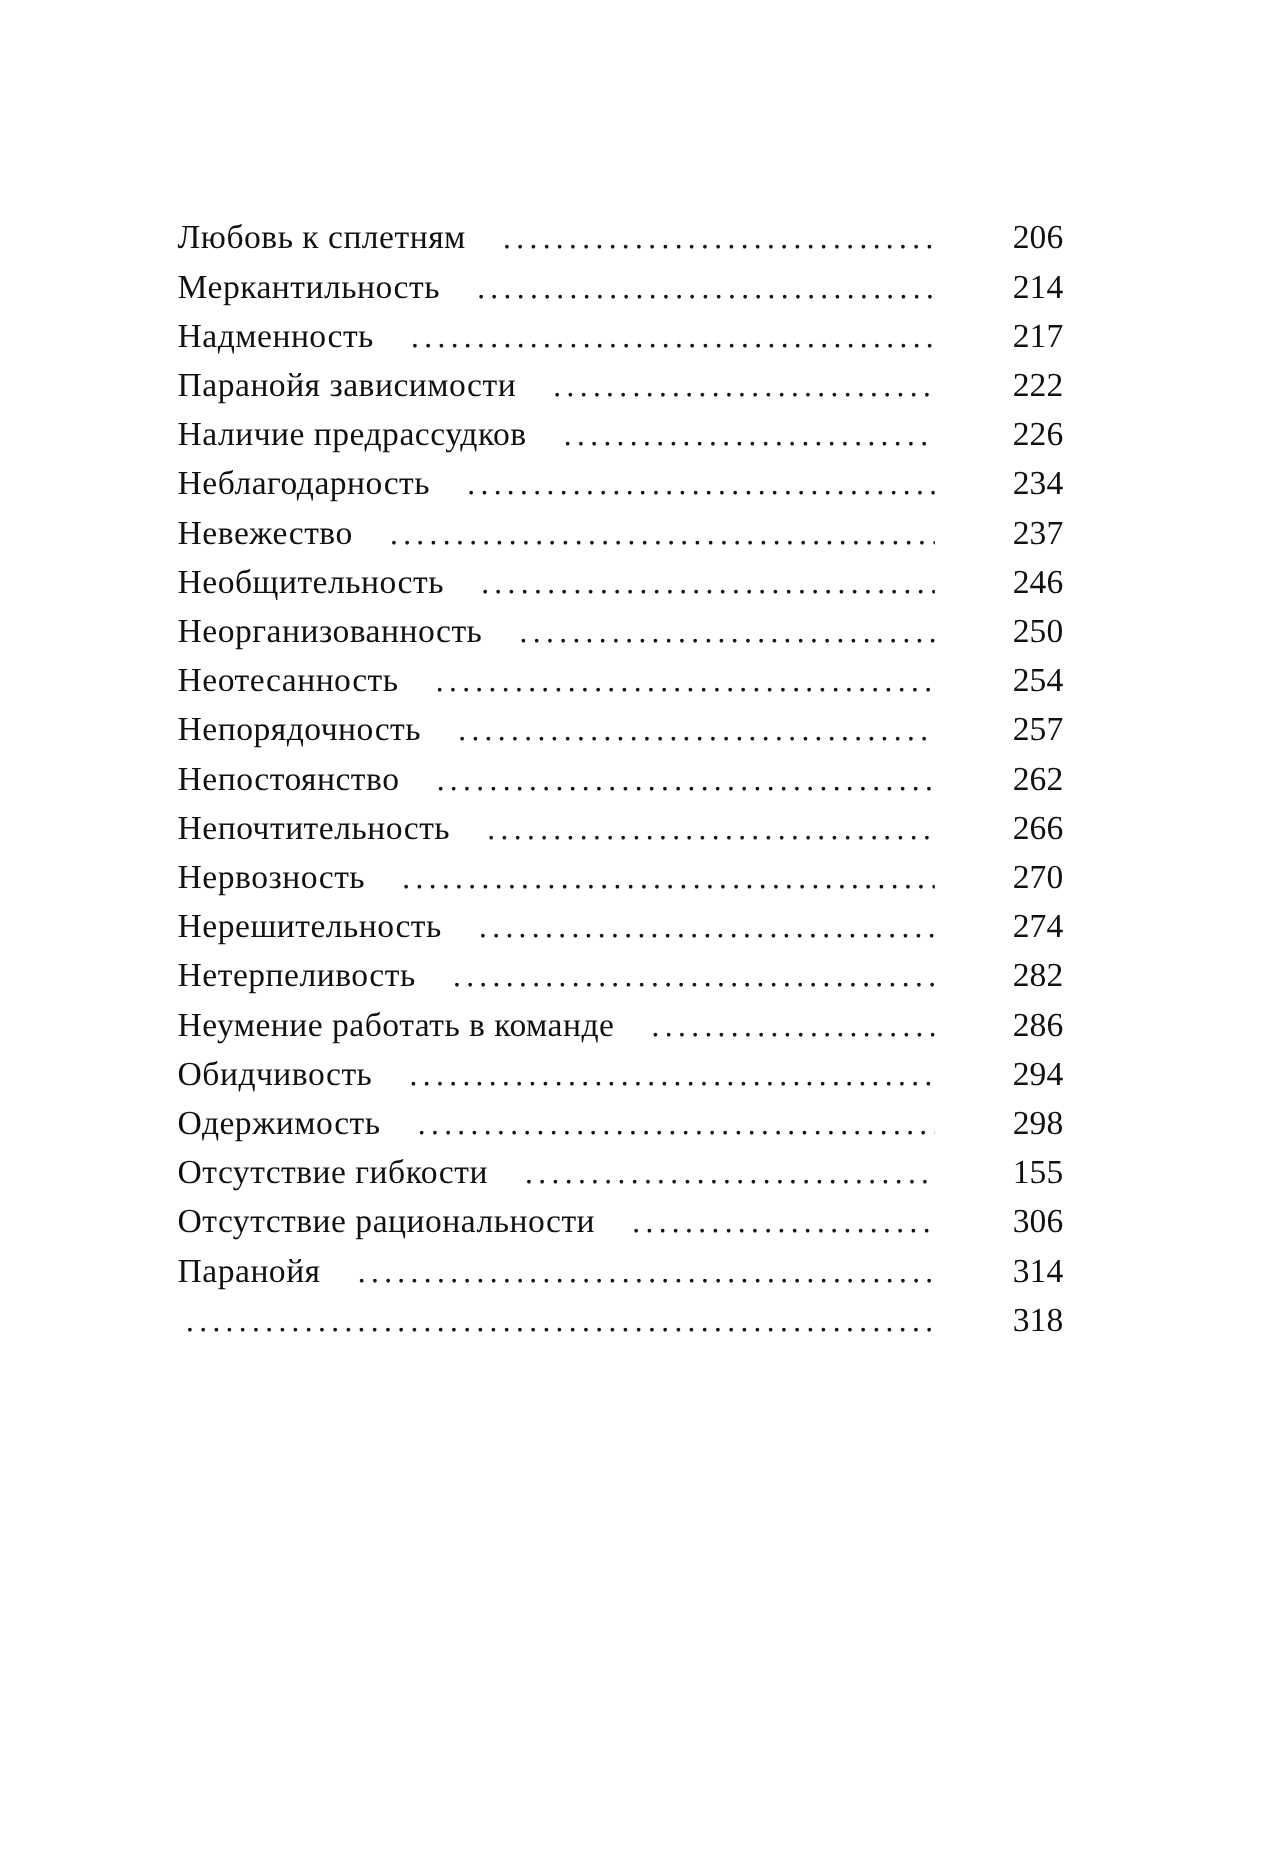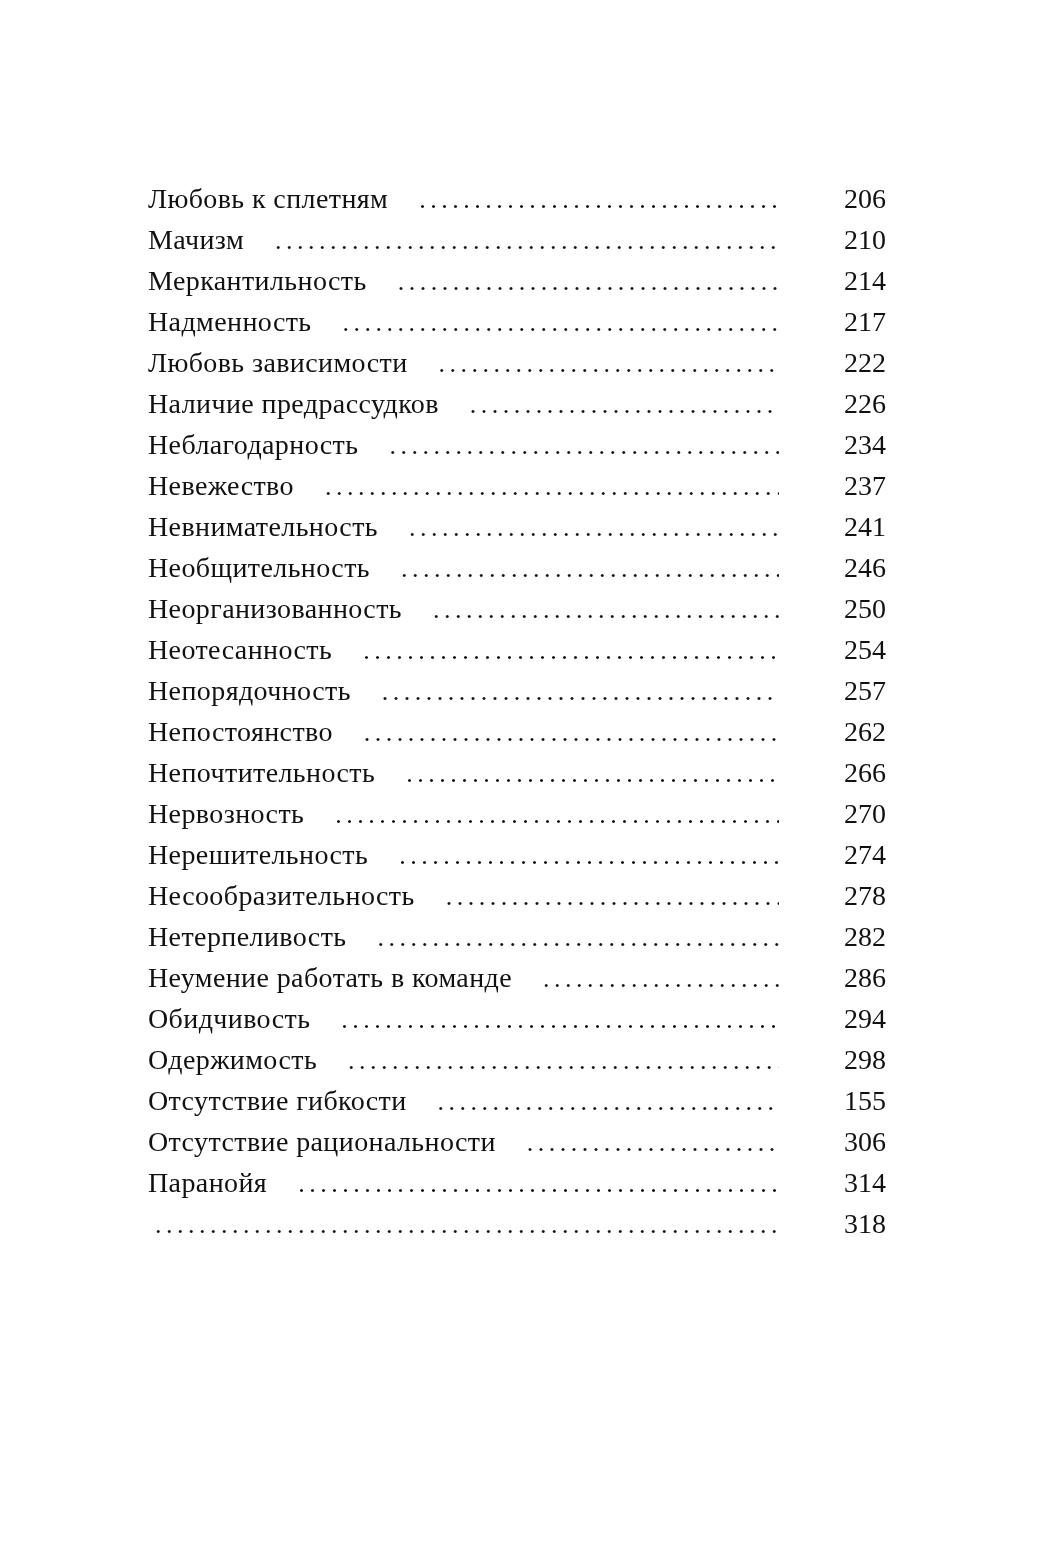--- a/index.html
+++ b/index.html
@@ -59,40 +59,35 @@
 <body>
 
 <div class="page">
   <div class="toc-list">
   <div class="toc-row">
     <span class="toc-title">Любовь к сплетням</span>
     <span class="toc-dots"></span>
     <span class="toc-page">206</span>
   </div>
 
-  <div class="toc-row">
-    <span class="toc-title">Мачизм</span>
-    <span class="toc-dots"></span>
-    <span class="toc-page">210</span>
-  </div>
 
   <div class="toc-row">
     <span class="toc-title">Меркантильность</span>
     <span class="toc-dots"></span>
     <span class="toc-page">214</span>
   </div>
 
   <div class="toc-row">
     <span class="toc-title">Надменность</span>
     <span class="toc-dots"></span>
     <span class="toc-page">217</span>
   </div>
 
   <div class="toc-row">
-    <span class="toc-title">Любовь зависимости</span>
+    <span class="toc-title">Паранойя зависимости</span>
     <span class="toc-dots"></span>
     <span class="toc-page">222</span>
   </div>
 
   <div class="toc-row">
     <span class="toc-title">Наличие предрассудков</span>
     <span class="toc-dots"></span>
     <span class="toc-page">226</span>
   </div>
 
@@ -102,25 +97,20 @@
     <span class="toc-dots"></span>
     <span class="toc-page">234</span>
   </div>
 
   <div class="toc-row">
     <span class="toc-title">Невежество</span>
     <span class="toc-dots"></span>
     <span class="toc-page">237</span>
   </div>
 
-  <div class="toc-row">
-    <span class="toc-title">Невнимательность</span>
-    <span class="toc-dots"></span>
-    <span class="toc-page">241</span>
-  </div>
 
   <div class="toc-row">
     <span class="toc-title">Необщительность</span>
     <span class="toc-dots"></span>
     <span class="toc-page">246</span>
   </div>
 
   <div class="toc-row">
     <span class="toc-title">Неорганизованность</span>
     <span class="toc-dots"></span>
@@ -156,25 +146,20 @@
     <span class="toc-dots"></span>
     <span class="toc-page">270</span>
   </div>
 
   <div class="toc-row">
     <span class="toc-title">Нерешительность</span>
     <span class="toc-dots"></span>
     <span class="toc-page">274</span>
   </div>
 
-  <div class="toc-row">
-    <span class="toc-title">Несообразительность</span>
-    <span class="toc-dots"></span>
-    <span class="toc-page">278</span>
-  </div>
 
   <div class="toc-row">
     <span class="toc-title">Нетерпеливость</span>
     <span class="toc-dots"></span>
     <span class="toc-page">282</span>
   </div>
 
   <div class="toc-row">
     <span class="toc-title">Неумение работать в команде</span>
     <span class="toc-dots"></span>

